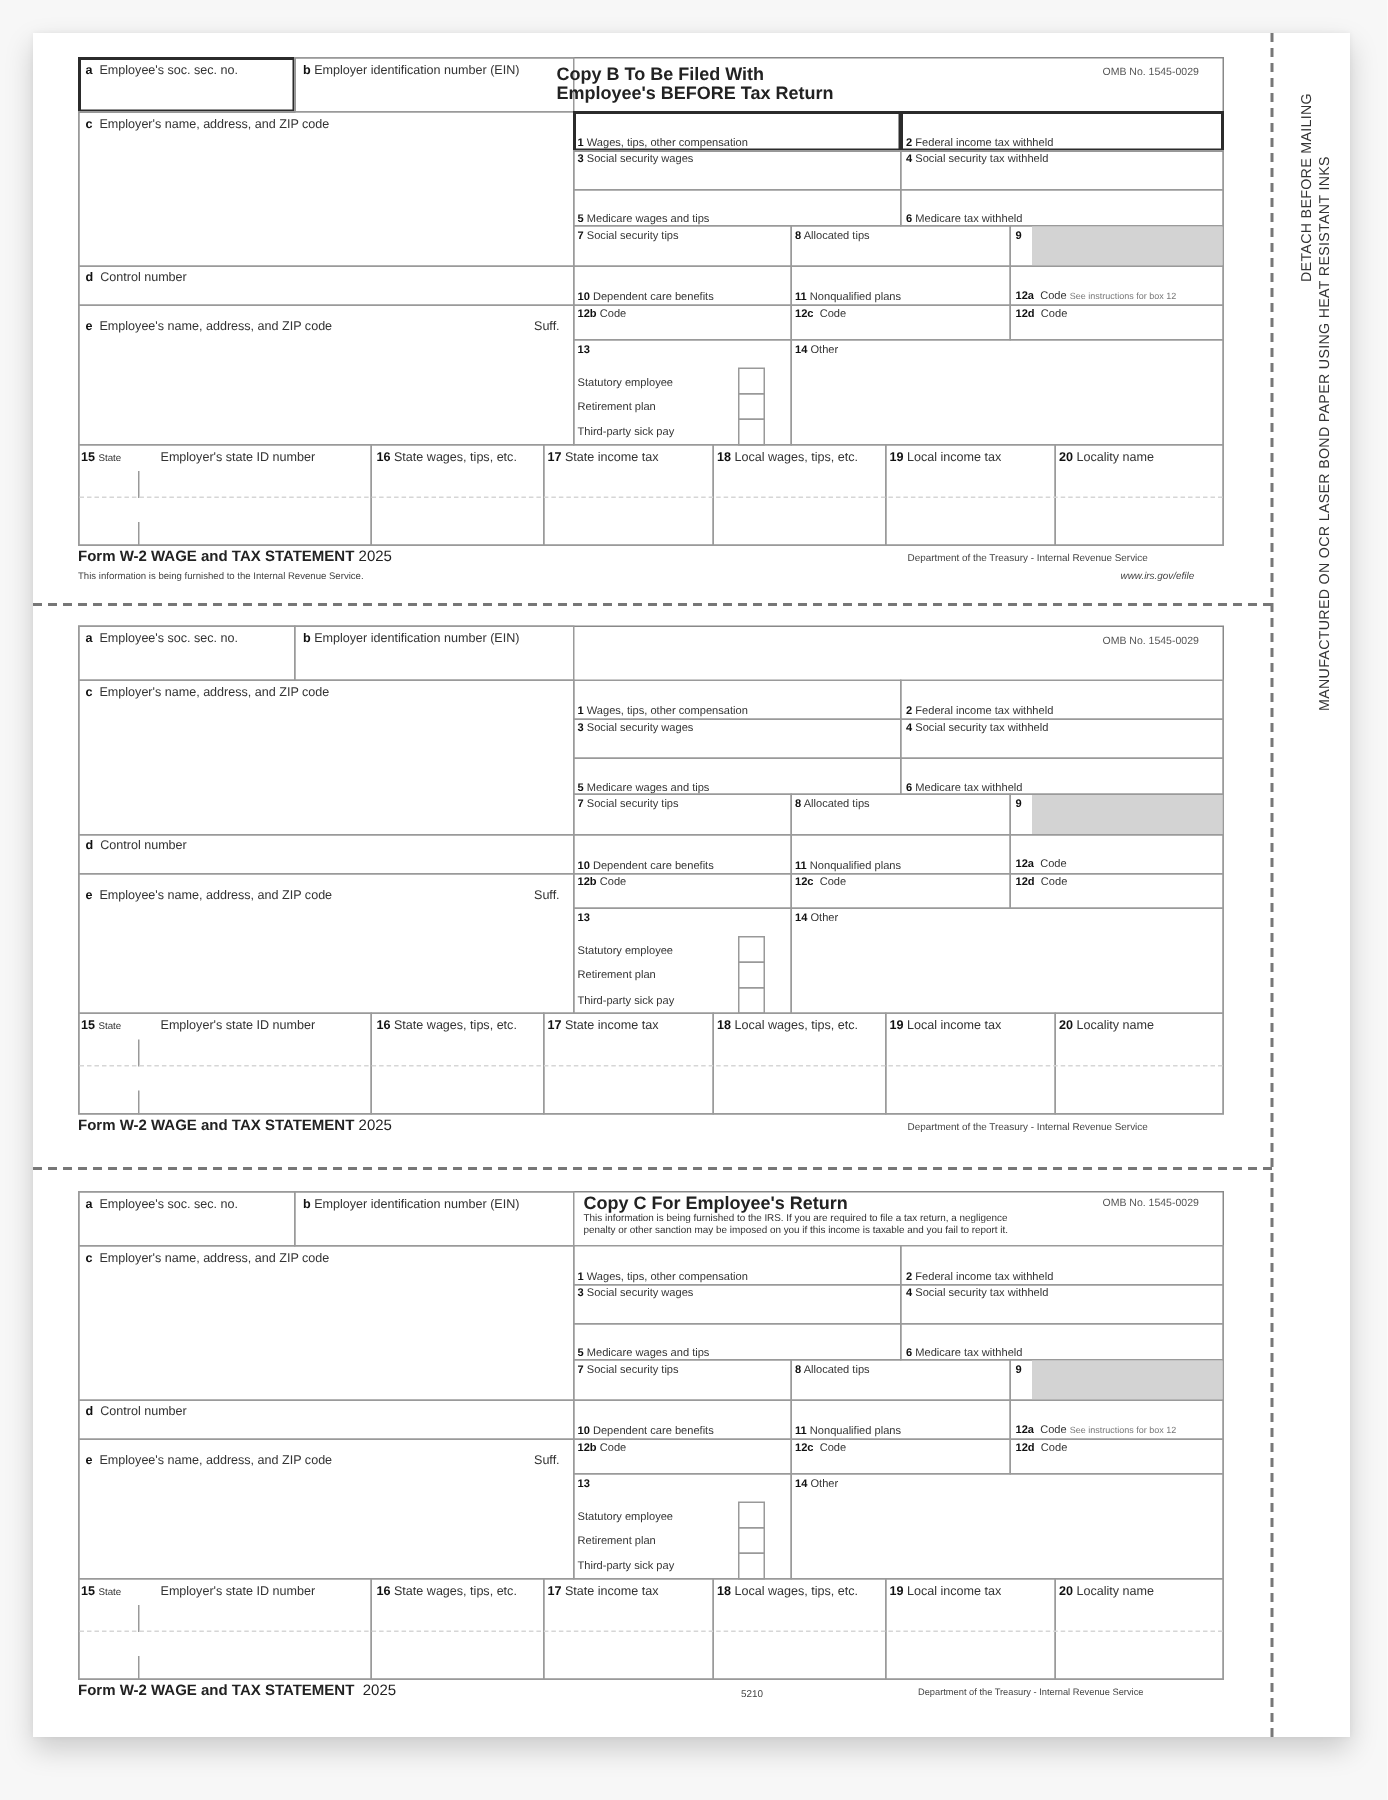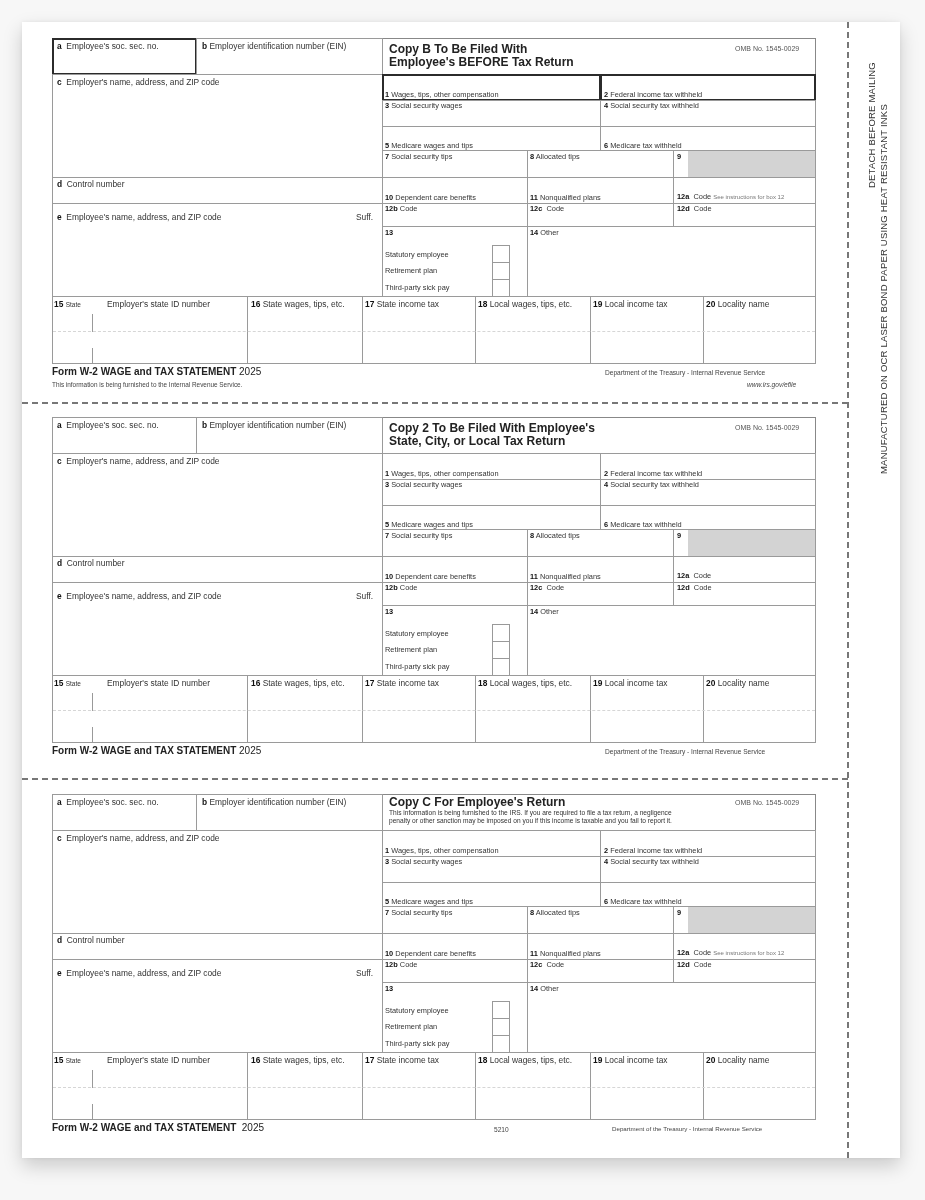--- a/index.html
+++ b/index.html
@@ -53,21 +53,21 @@
 <div class="form" style="top:38px; height:360px;">
 
   <div class="box" style="left:0;top:0;width:764px;height:326px;border-color:#888;"></div>
 
   <div class="box thick" style="left:0;top:0;width:145px;height:37px;"></div>
   <div class="lbl lbl-l" style="left:5px;top:4px;"><b>a</b>&nbsp; <span>Employee's soc. sec. no.</span></div>
 
   <div class="box" style="left:144px;top:0;width:187px;height:37px;"></div>
   <div class="lbl lbl-l" style="left:150px;top:4px;"><b>b</b> <span>Employer identification number (EIN)</span></div>
 
-  <div class="title" style="left:337px;top:5px;">
+  <div class="title" style="left:319px;top:5px;">
     <div>Copy B To Be Filed With</div>
     <div>Employee's BEFORE Tax Return</div>
   </div>
   <div class="omb" style="left:683px;top:7px;">OMB No. 1545-0029</div>
 
   <div class="box" style="left:0;top:36px;width:331px;height:104px;"></div>
   <div class="lbl lbl-l" style="left:5px;top:40px;"><b>c</b>&nbsp; <span>Employer's name, address, and ZIP code</span></div>
 
   <div class="box" style="left:0;top:139px;width:331px;height:27px;"></div>
   <div class="lbl lbl-l" style="left:5px;top:142px;"><b>d</b>&nbsp; <span>Control number</span></div>
@@ -146,24 +146,20 @@
   <div class="dept" style="left:553px;top:331px;">Department of the Treasury - Internal Revenue Service</div>
   <div class="dept" style="left:695px;top:343px;font-style:italic;">www.irs.gov/efile</div>
 </div>
 
 <div class="form" style="top:417px; height:350px;">
   <div class="box" style="left:0;top:0;width:764px;height:326px;border-color:#888;"></div>
   <div class="box" style="left:0;top:0;width:145px;height:37px;"></div>
   <div class="lbl lbl-l" style="left:5px;top:4px;"><b>a</b>&nbsp; <span>Employee's soc. sec. no.</span></div>
   <div class="box" style="left:144px;top:0;width:187px;height:37px;"></div>
   <div class="lbl lbl-l" style="left:150px;top:4px;"><b>b</b> <span>Employer identification number (EIN)</span></div>
-  <div class="title" style="left:337px;top:5px;">
-    <div>Copy 2 To Be Filed With Employee's</div>
-    <div>State, City, or Local Tax Return</div>
-  </div>
   <div class="omb" style="left:683px;top:7px;">OMB No. 1545-0029</div>
 
   <div class="box" style="left:0;top:36px;width:331px;height:104px;"></div>
   <div class="lbl lbl-l" style="left:5px;top:40px;"><b>c</b>&nbsp; <span>Employer's name, address, and ZIP code</span></div>
   <div class="box" style="left:0;top:139px;width:331px;height:27px;"></div>
   <div class="lbl lbl-l" style="left:5px;top:142px;"><b>d</b>&nbsp; <span>Control number</span></div>
   <div class="box" style="left:0;top:165px;width:331px;height:94px;"></div>
   <div class="lbl lbl-l" style="left:5px;top:175px;"><b>e</b>&nbsp; <span>Employee's name, address, and ZIP code</span></div>
   <div class="lbl lbl-l" style="left:304px;top:175px;">Suff.</div>
 

